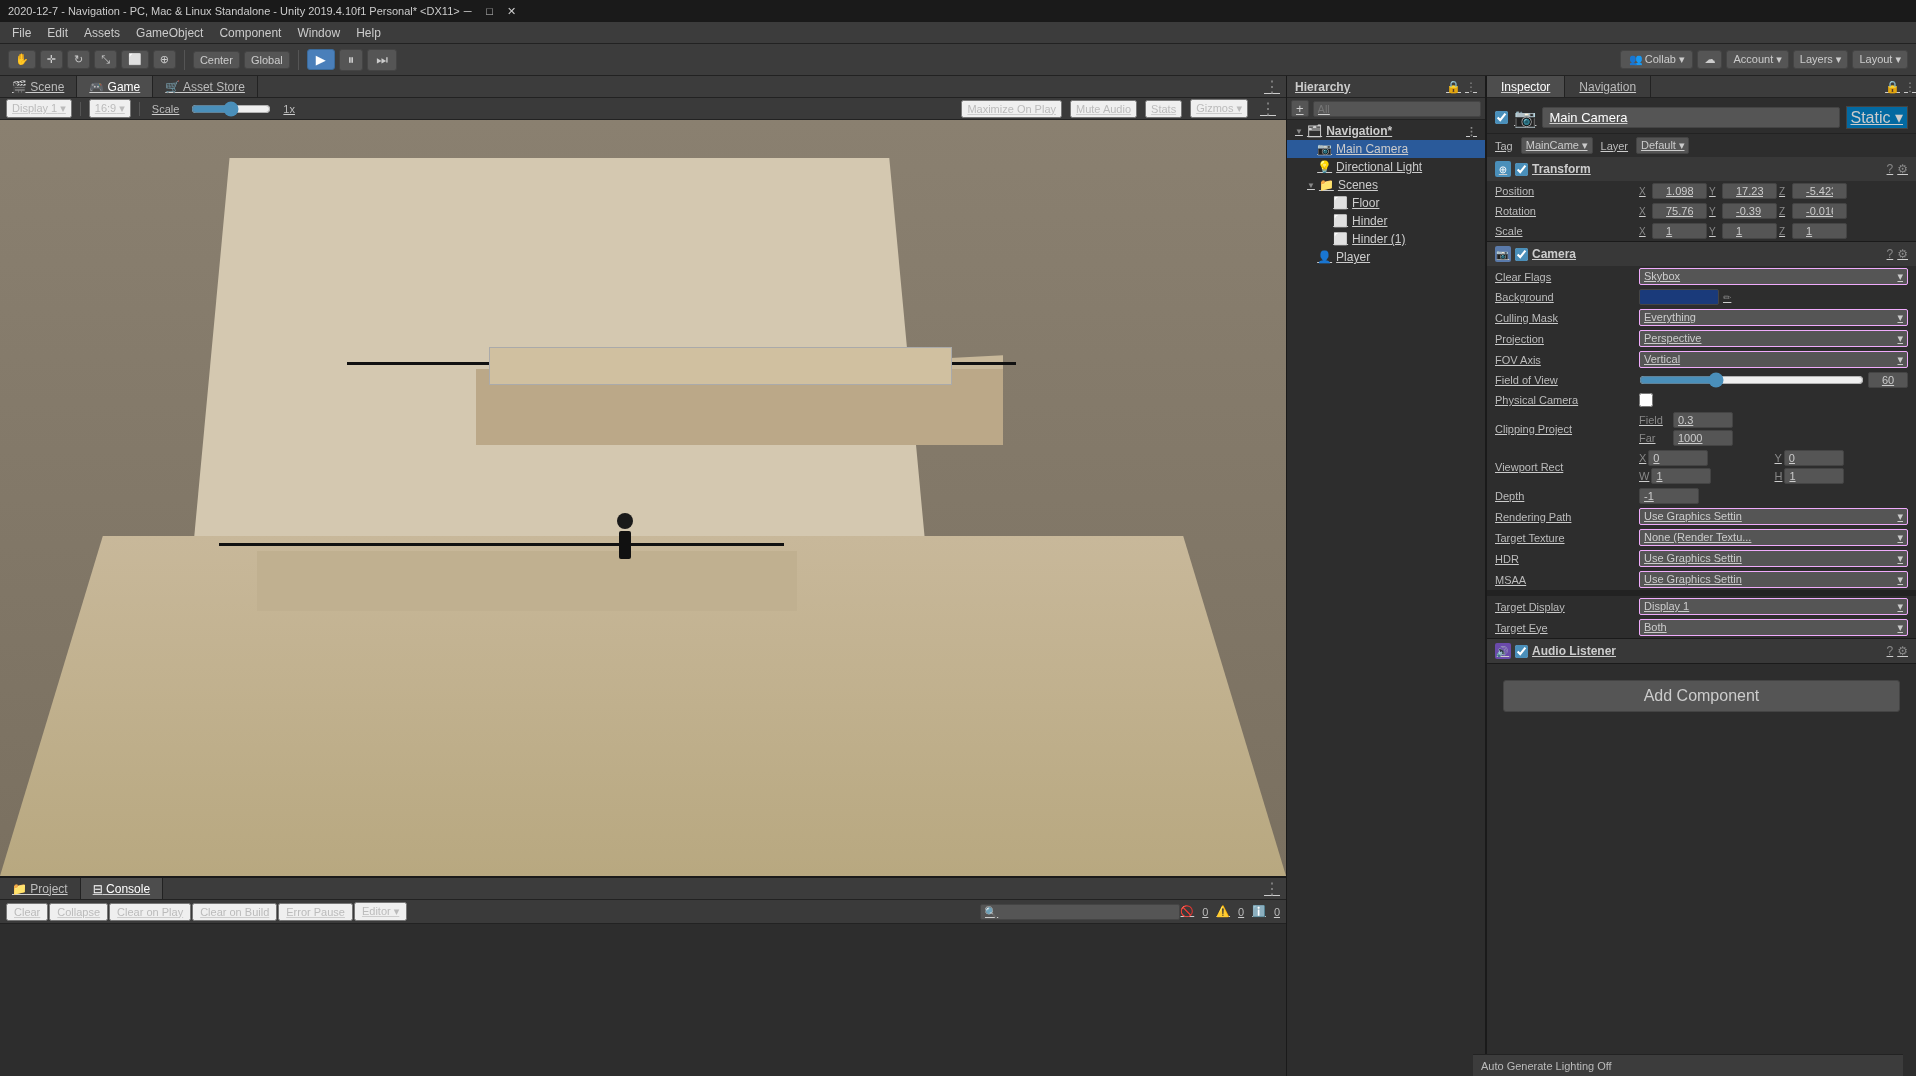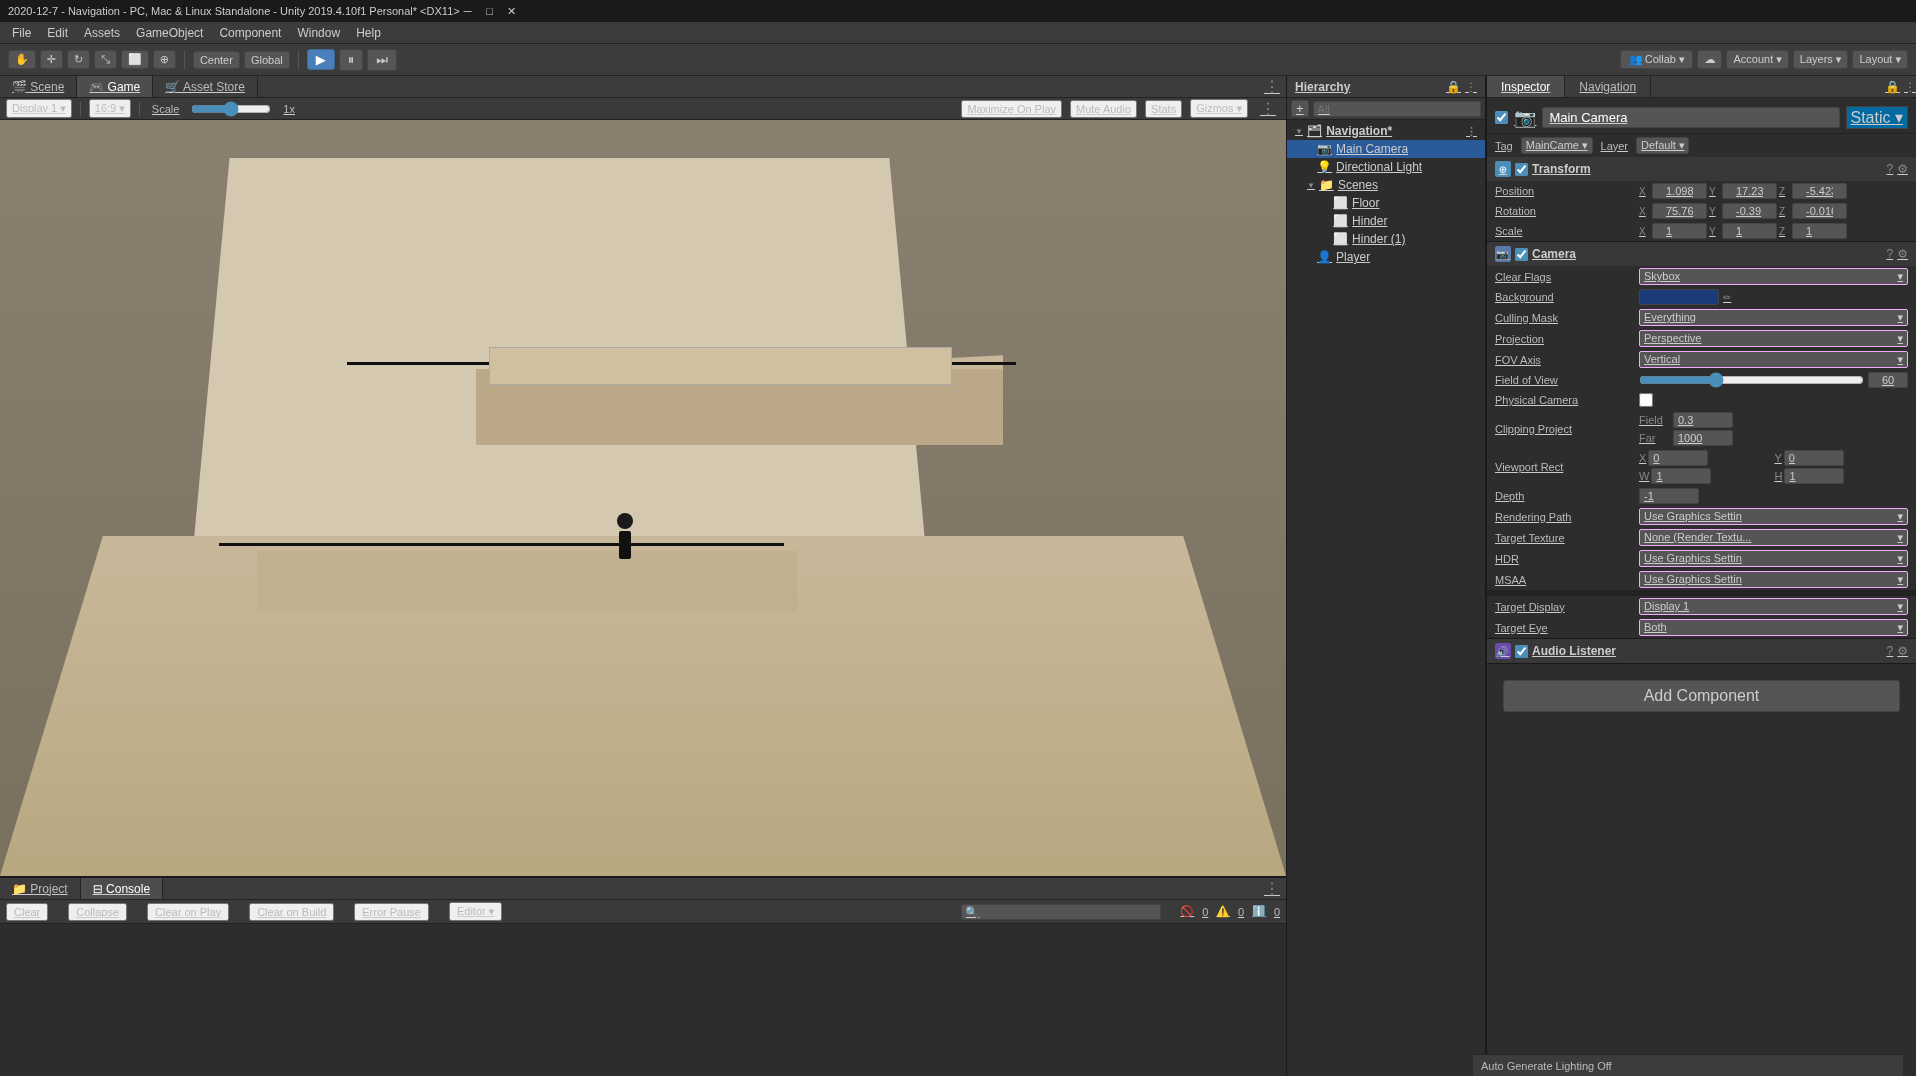--- a/index.html
+++ b/index.html
@@ -42,21 +42,21 @@
     #viewport { flex: 1; background: #5a5a5a; position: relative; overflow: hidden; }
 
     
     .scene-bg { width: 100%; height: 100%; background: #7a7060; position: relative; overflow: hidden; }
 
     
     #console-area { height: 200px; background: #2d2d2d; border-top: 2px solid #1a1a1a; display: flex; flex-direction: column; }
     #console-tabs { height: 22px; background: #3c3c3c; display: flex; align-items: center; border-bottom: 1px solid #222; }
     .console-tab { padding: 2px 12px; font-size: 12px; cursor: pointer; color: #bbb; border-right: 1px solid #222; height: 100%; display: flex; align-items: center; }
     .console-tab.active { background: #4d4d4d; color: #fff; }
-    #console-toolbar { height: 24px; background: #3a3a3a; display: flex; align-items: center; padding: 0 6px; gap: 20px; border-bottom: 1px solid #222; }
+    #console-toolbar { height: 24px; background: #3a3a3a; display: flex; align-items: center; padding: 0 6px; gap: 1px; border-bottom: 1px solid #222; }
     .console-btn { padding: 1px 6px; font-size: 11px; color: #bbb; cursor: pointer; }
     .console-search { flex: 1; max-width: 200px; height: 16px; background: #555; border: 1px solid #444; color: #ccc; font-size: 11px; padding: 0 4px; border-radius: 2px; }
     .console-icons { margin-left: auto; display: flex; align-items: center; gap: 8px; font-size: 11px; color: #bbb; }
     #console-content { flex: 1; background: #2d2d2d; overflow-y: auto; }
 
     
     #hierarchy-panel { width: 200px; background: #2d2d2d; border-left: 1px solid #1a1a1a; border-right: 1px solid #1a1a1a; display: flex; flex-direction: column; }
     #hierarchy-header { height: 22px; background: #3c3c3c; display: flex; align-items: center; padding: 0 8px; border-bottom: 1px solid #222; }
     #hierarchy-toolbar { height: 22px; background: #383838; display: flex; align-items: center; padding: 0 4px; gap: 4px; border-bottom: 1px solid #222; }
     .hier-search { flex: 1; height: 16px; background: #555; border: 1px solid #444; color: #ccc; font-size: 11px; padding: 0 4px; border-radius: 2px; }

